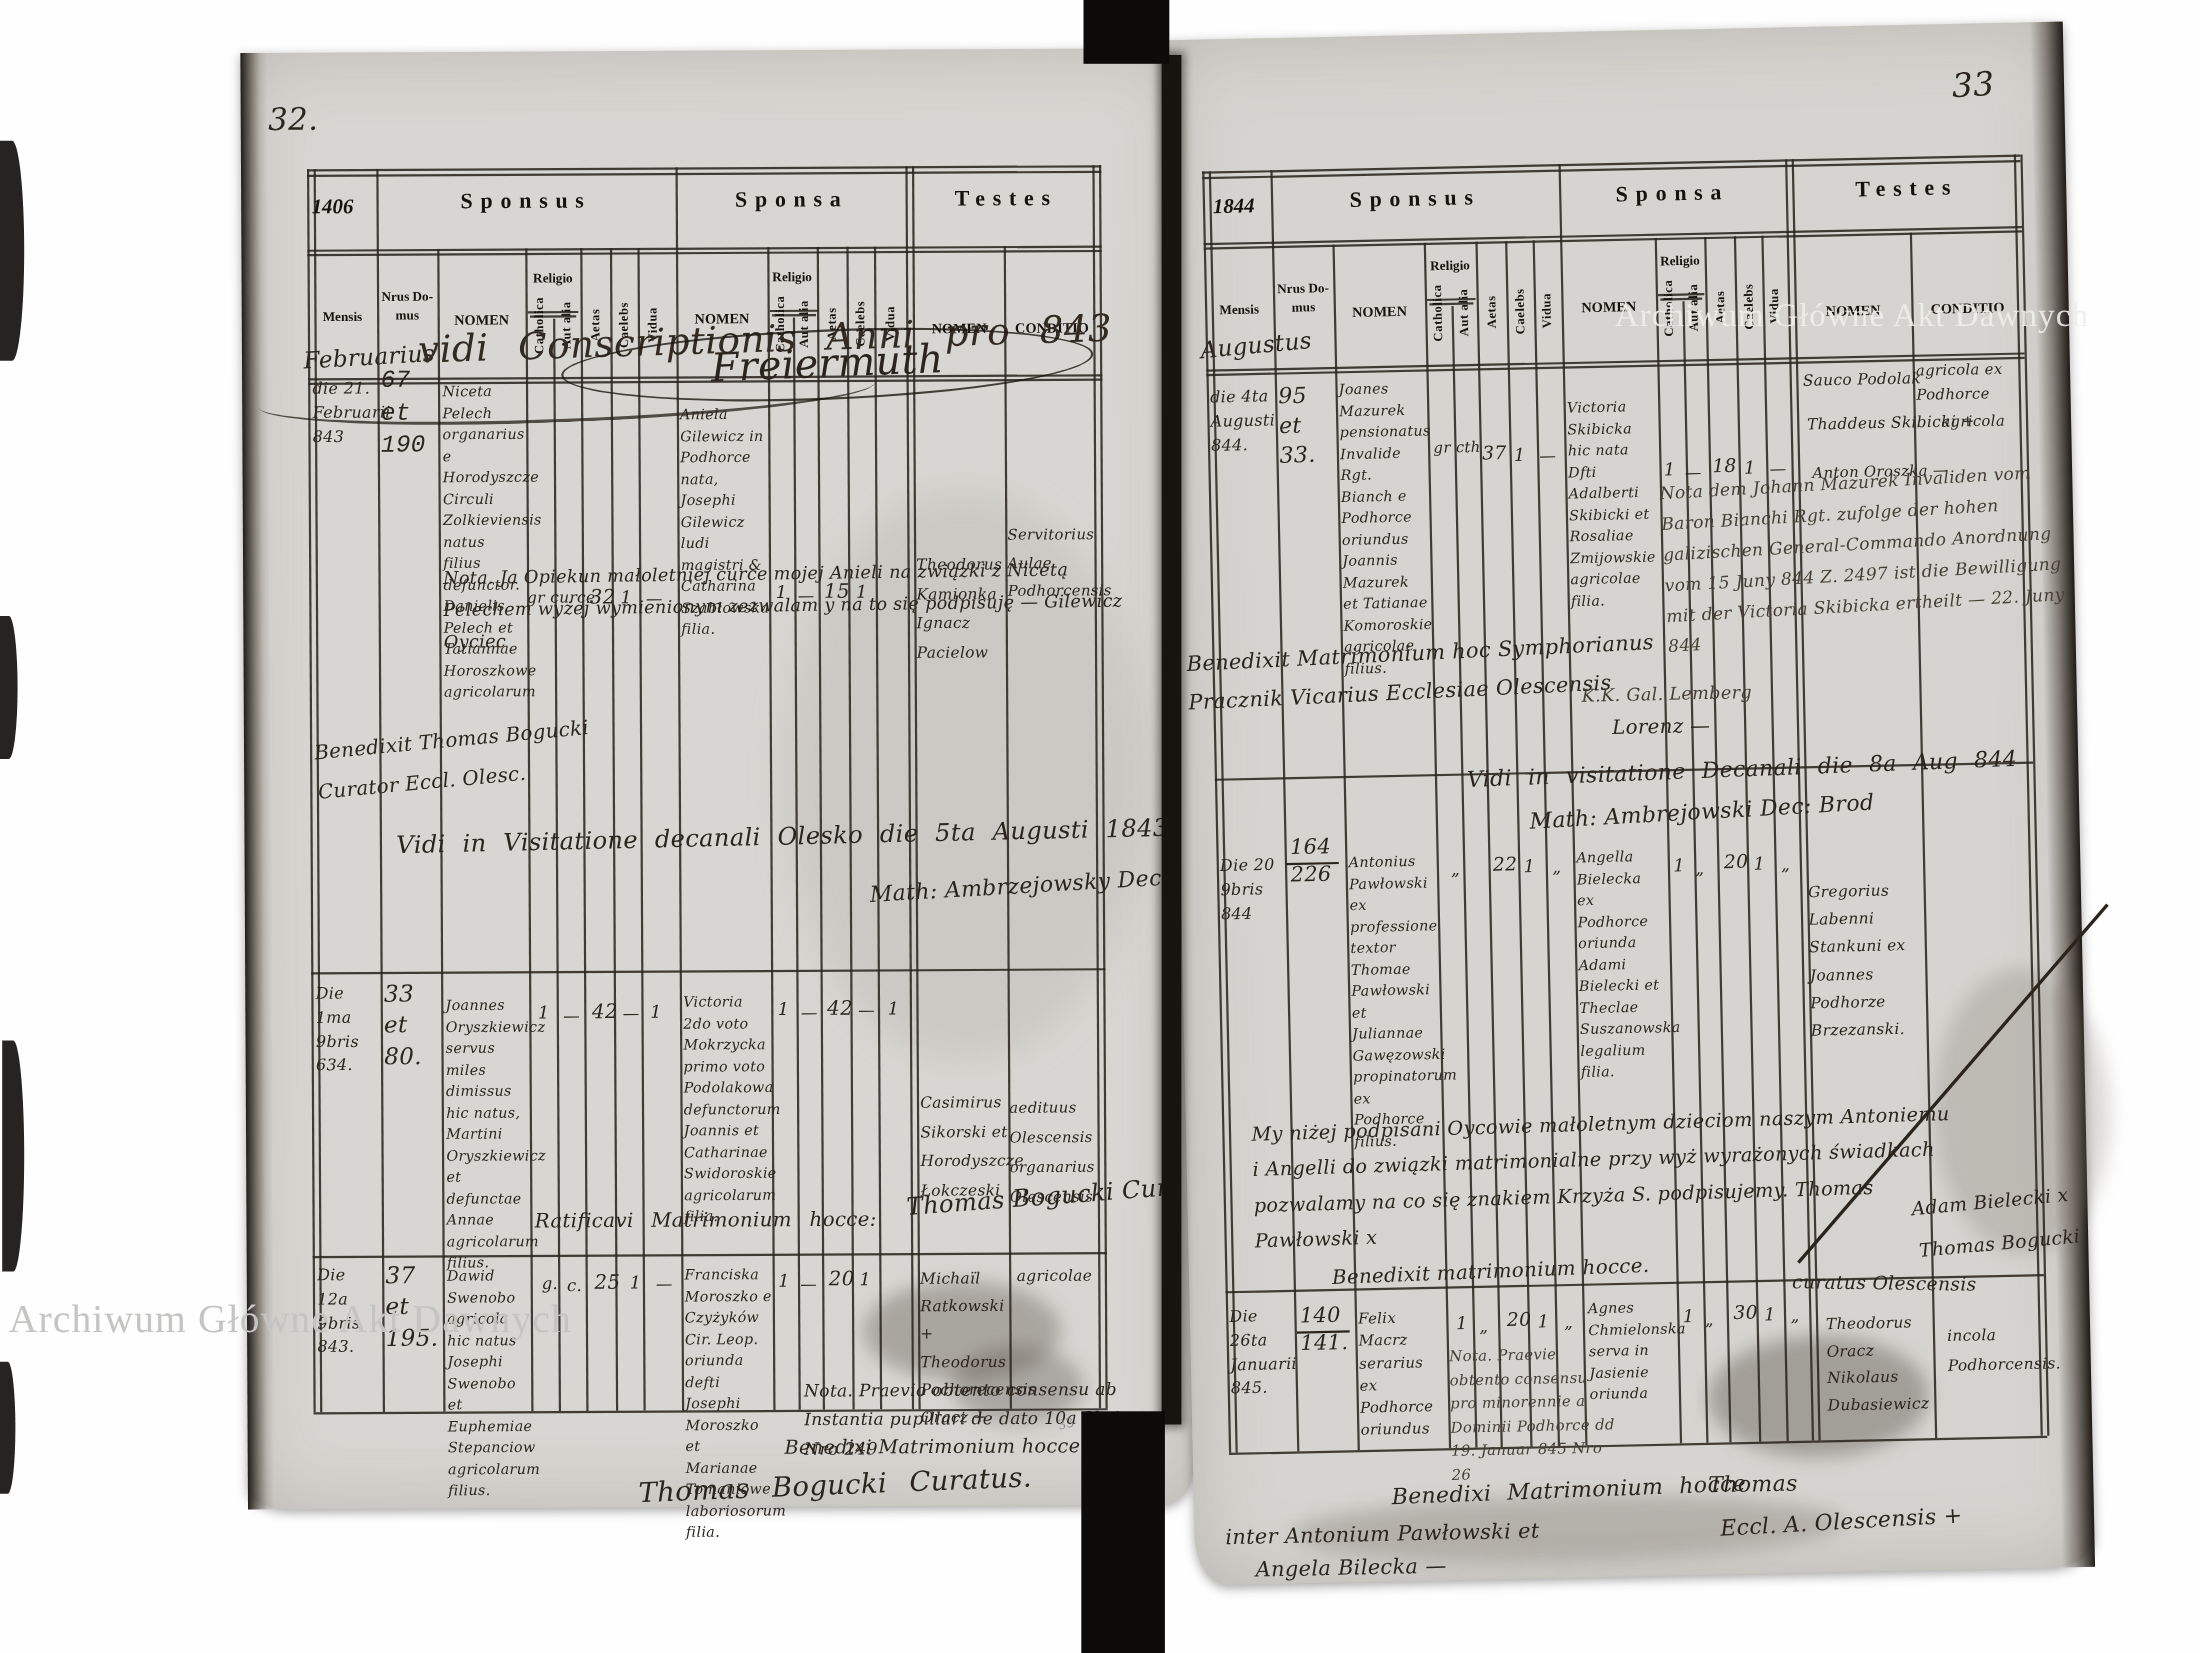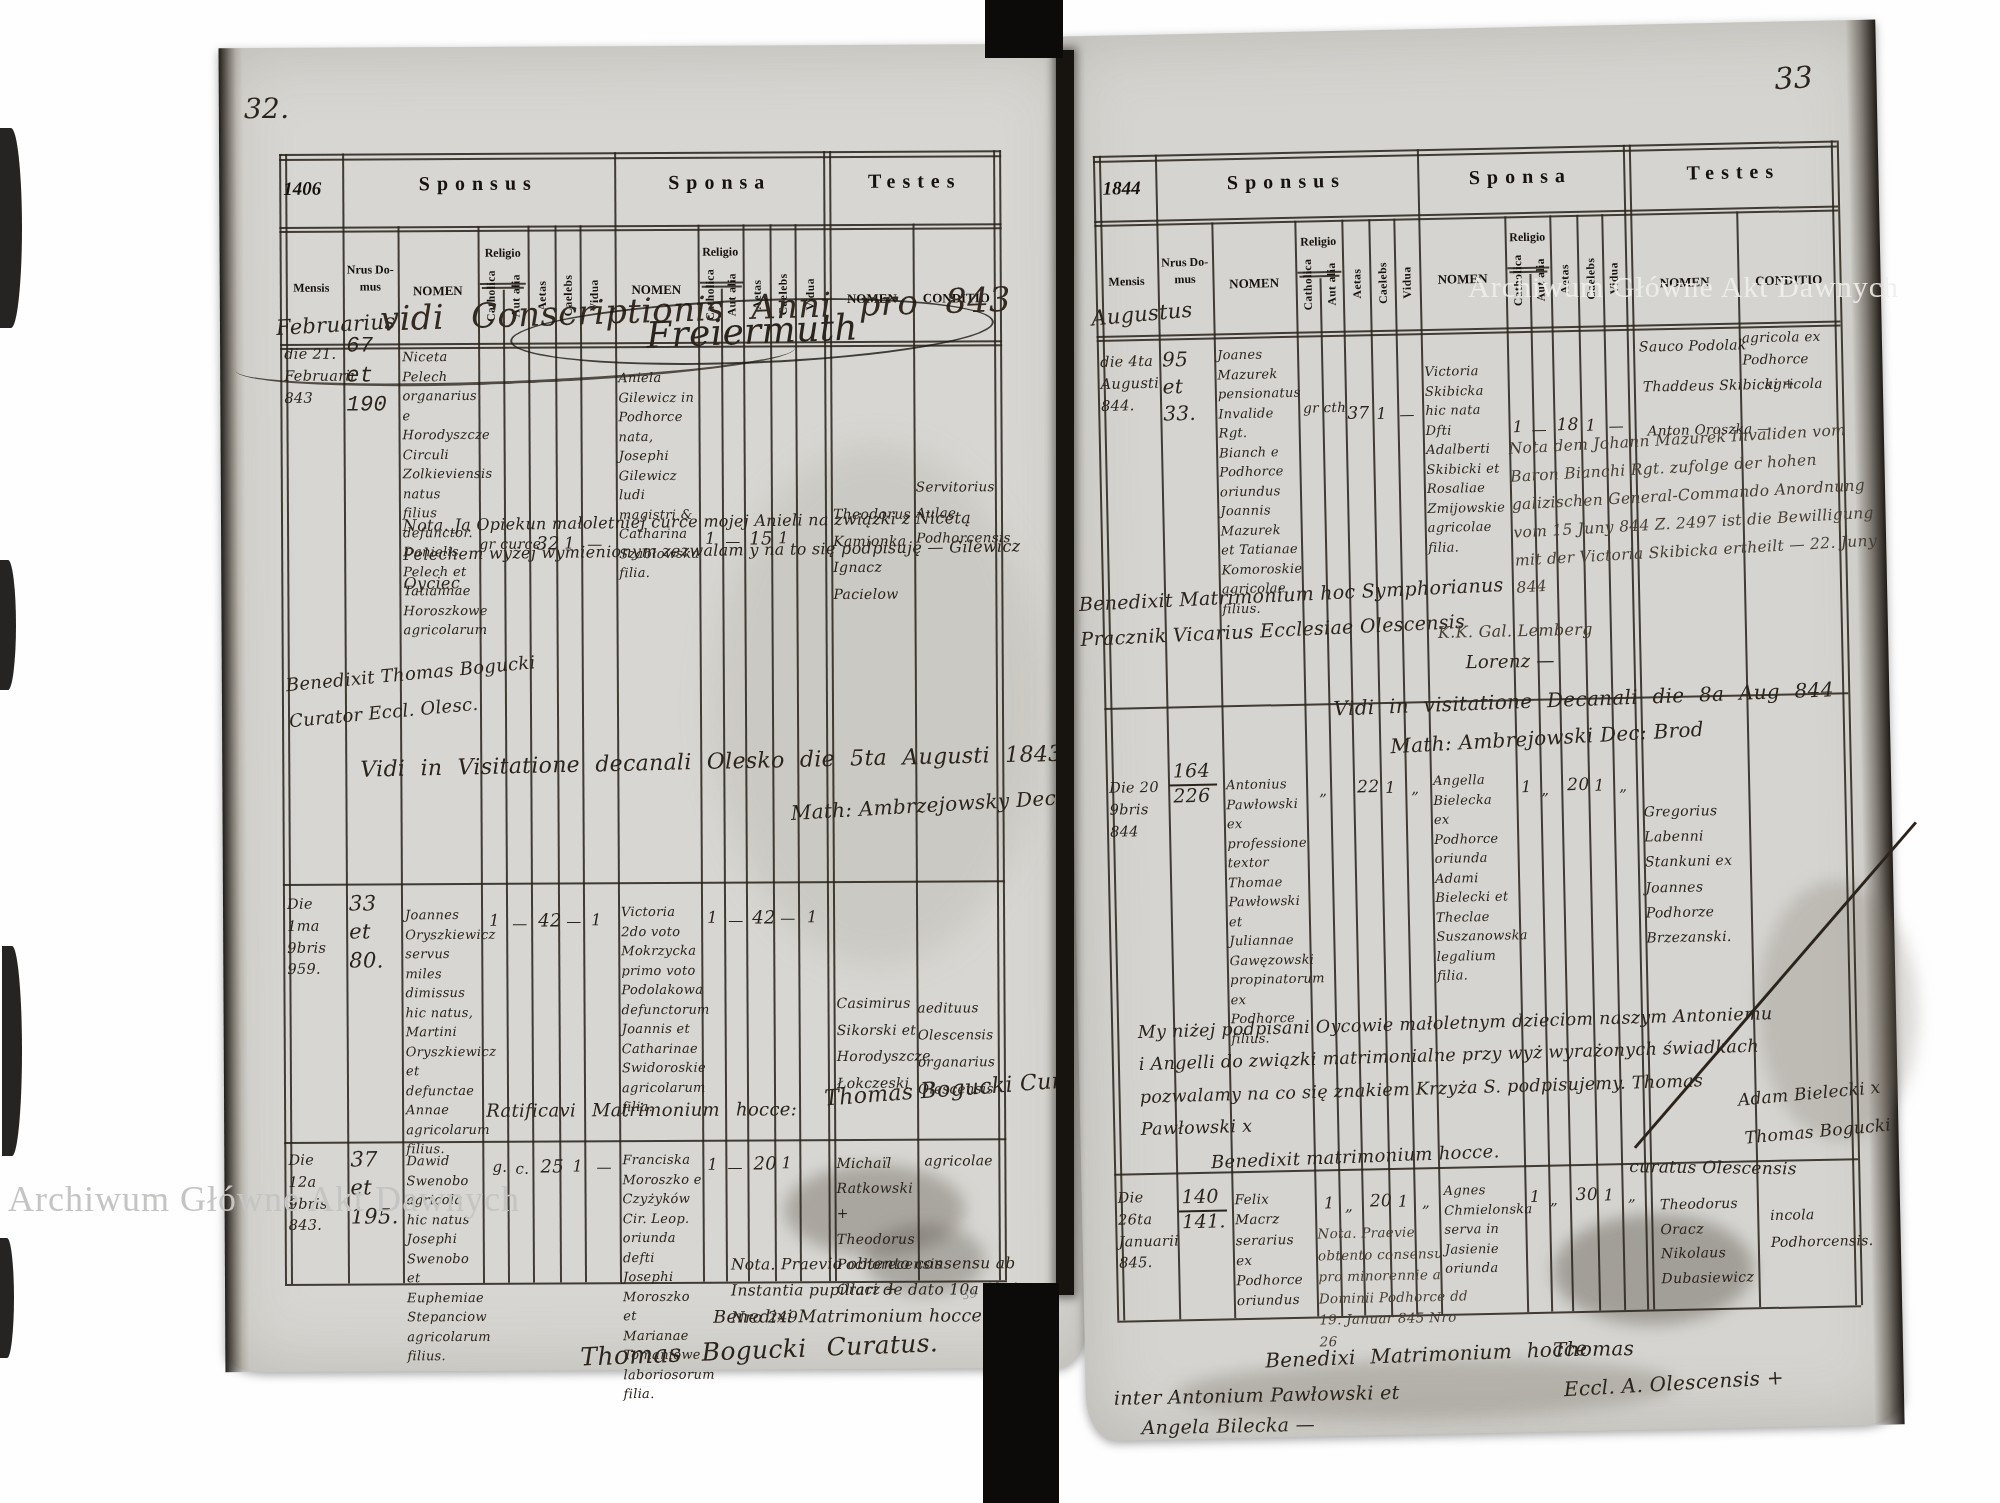--- a/index.html
+++ b/index.html
@@ -154,21 +154,21 @@
     <div class="h" style="left:504px;top:485px;font-size:15px;">—</div>
     <div class="h" style="left:528px;top:479px;font-size:18px;">15</div>
     <div class="h" style="left:557px;top:481px;font-size:16px;">1</div>
     <div class="h" style="left:612px;top:412px;width:80px;font-size:14px;line-height:1.9;margin-top:44px;">Theodorus Kamionka Ignacz Pacielow</div>
     <div class="h" style="left:695px;top:430px;width:80px;font-size:13.5px;line-height:1.9;">Servitorius Aulae Podhorcensis</div>
     <div class="h" style="left:182px;top:462px;width:620px;font-size:16px;line-height:1.8;transform:rotate(-0.5deg);">Nota. Ja Opiekun małoletniej curce mojej Anieli na związki z Nicetą Pelechem wyżej wymienionym zezwalam y na to się podpisuję — Gilewicz Oyciec</div>
     <div class="h" style="left:65px;top:605px;width:330px;font-size:18px;line-height:2;transform:rotate(-5deg);">Benedixit Thomas Bogucki Curator Eccl. Olesc.</div>
     <div class="h nowrap" style="left:138px;top:699px;font-size:22px;word-spacing:8px;transform:rotate(-1deg);">Vidi in Visitatione decanali Olesko die 5ta Augusti 1843.</div>
     <div class="h nowrap" style="left:568px;top:744px;font-size:20px;transform:rotate(-3deg);">Math: Ambrzejowsky Dec: Brod</div>
 
-    <div class="h" style="left:64px;top:846px;width:56px;font-size:14.5px;">Die 1ma 9bris 959.</div>
+    <div class="h" style="left:64px;top:846px;width:56px;font-size:14.5px;">Die 1ma 9bris 634.</div>
     <div class="h" style="left:126px;top:842px;width:48px;font-size:21px;line-height:1.35;">33 et 80.</div>
     <div class="h name" style="left:182px;top:858px;width:74px;">Joannes Oryszkiewicz servus miles dimissus hic natus, Martini Oryszkiewicz et defunctae Annae agricolarum filius.</div>
     <div class="h" style="left:266px;top:862px;font-size:16px;">1</div>
     <div class="h" style="left:289px;top:866px;font-size:15px;">—</div>
     <div class="h" style="left:315px;top:860px;font-size:18px;">42</div>
     <div class="h" style="left:343px;top:864px;font-size:15px;">—</div>
     <div class="h" style="left:368px;top:862px;font-size:16px;">1</div>
     <div class="h name" style="left:398px;top:856px;width:82px;">Victoria 2do voto Mokrzycka primo voto Podolakowa defunctorum Joannis et Catharinae Swidoroskie agricolarum filia.</div>
     <div class="h" style="left:484px;top:860px;font-size:16px;">1</div>
     <div class="h" style="left:505px;top:864px;font-size:15px;">—</div>

